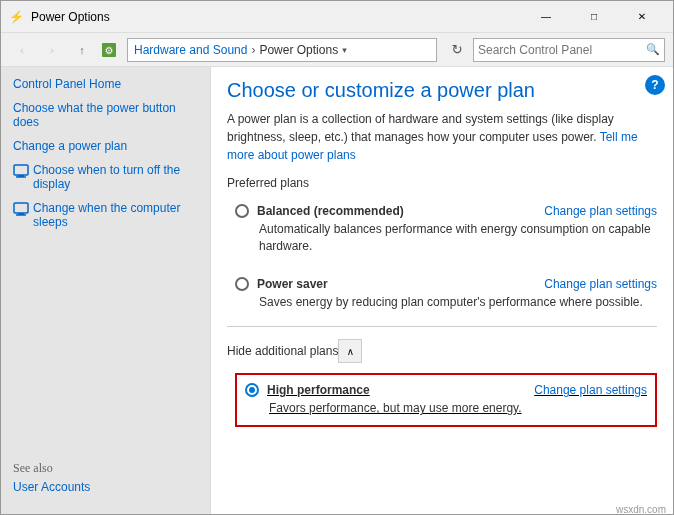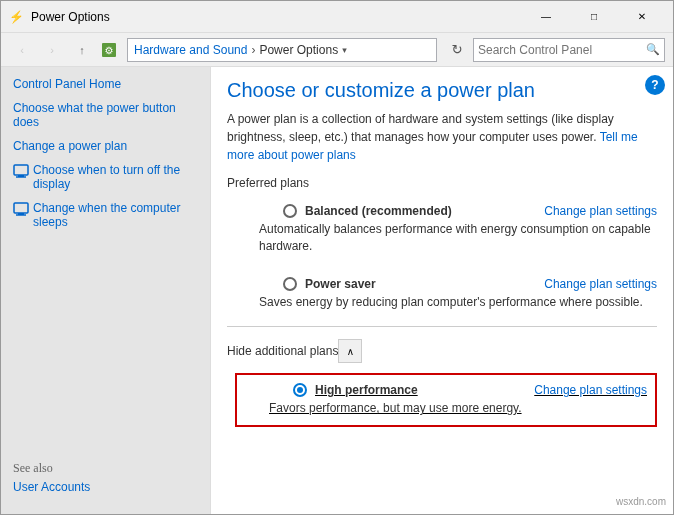--- a/index.html
+++ b/index.html
@@ -224,21 +224,20 @@
     .plan-header {
       display: flex;
       align-items: center;
       justify-content: space-between;
       margin-bottom: 3px;
     }
     .plan-label-row {
       display: flex;
       align-items: center;
       gap: 8px;
-      margin-left: 48px;
     }
     .plan-name {
       font-size: 12px;
       color: #333;
       font-weight: 600;
     }
     .plan-desc {
       font-size: 12px;
       color: #333;
       margin-left: 24px;
@@ -298,21 +297,21 @@
       font-size: 10px;
     }
     .high-perf-box {
       border: 2px solid #cc0000;
       padding: 8px;
       margin: 6px 0 0 8px;
       text-decoration: underline;
     }
     .watermark {
       position: fixed;
-      bottom: 8px;
+      bottom: 0;
       right: 8px;
       font-size: 10px;
       color: #999;
     }
   </style>
 </head>
 <body>
 
 <div class="window">
 

